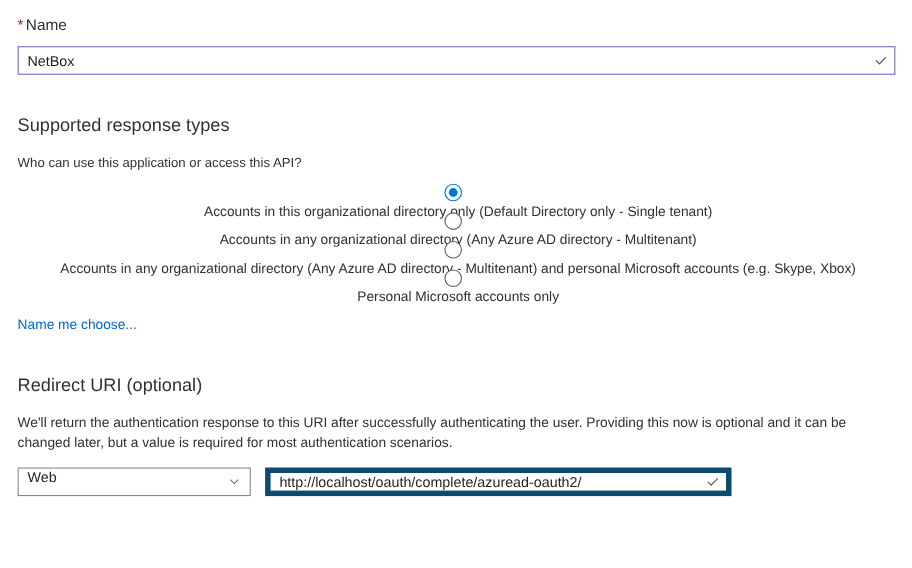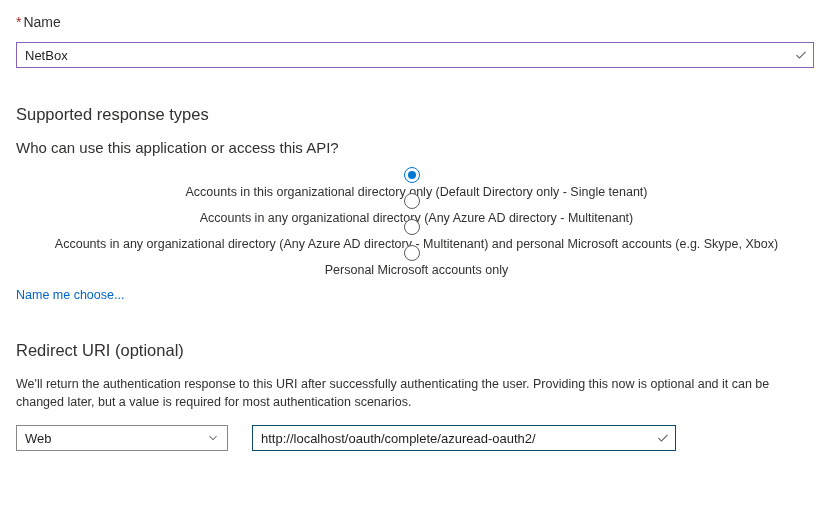--- a/index.html
+++ b/index.html
@@ -81,21 +81,21 @@
     margin: 0;
     line-height: 22px;
   }
   .sec-supported {
     margin-top: 35px;
   }
   .sec-redirect {
     margin-top: 37px;
   }
   .sub-question {
-    font-size: 15px;
+    font-size: 12px;
     color: #323130;
     margin-top: 14px;
     line-height: 18px;
   }
 
   
   .radio-list {
     margin-top: 10px;
   }
   .radio-row {
@@ -158,40 +158,39 @@
     display: flex;
     align-items: center;
     margin-top: 14px;
   }
   .select-wrap {
     width: 212px;
     height: 26px;
     border: 1px solid #8a8886;
     box-sizing: border-box;
     display: flex;
-    align-items: center;
     justify-content: space-between;
     background: #fff;
     padding: 0 8px;
     cursor: pointer;
   }
   .select-value {
     font-size: 13px;
     color: #201f1e;
   }
   .chev {
     color: #605e5c;
     display: flex;
     align-items: center;
   }
   .uri-wrap {
     width: 424px;
     height: 26px;
-    margin-left: 24px;
-    border: 1px solid #0c4a6e;
+    margin-left: 13px;
+    border: 5px solid #0c4a6e;
     box-sizing: border-box;
     display: flex;
     align-items: center;
     background: #fff;
   }
   .uri-wrap input {
     border: 0;
     outline: none;
     flex: 1;
     font-family: "Liberation Sans", sans-serif;

